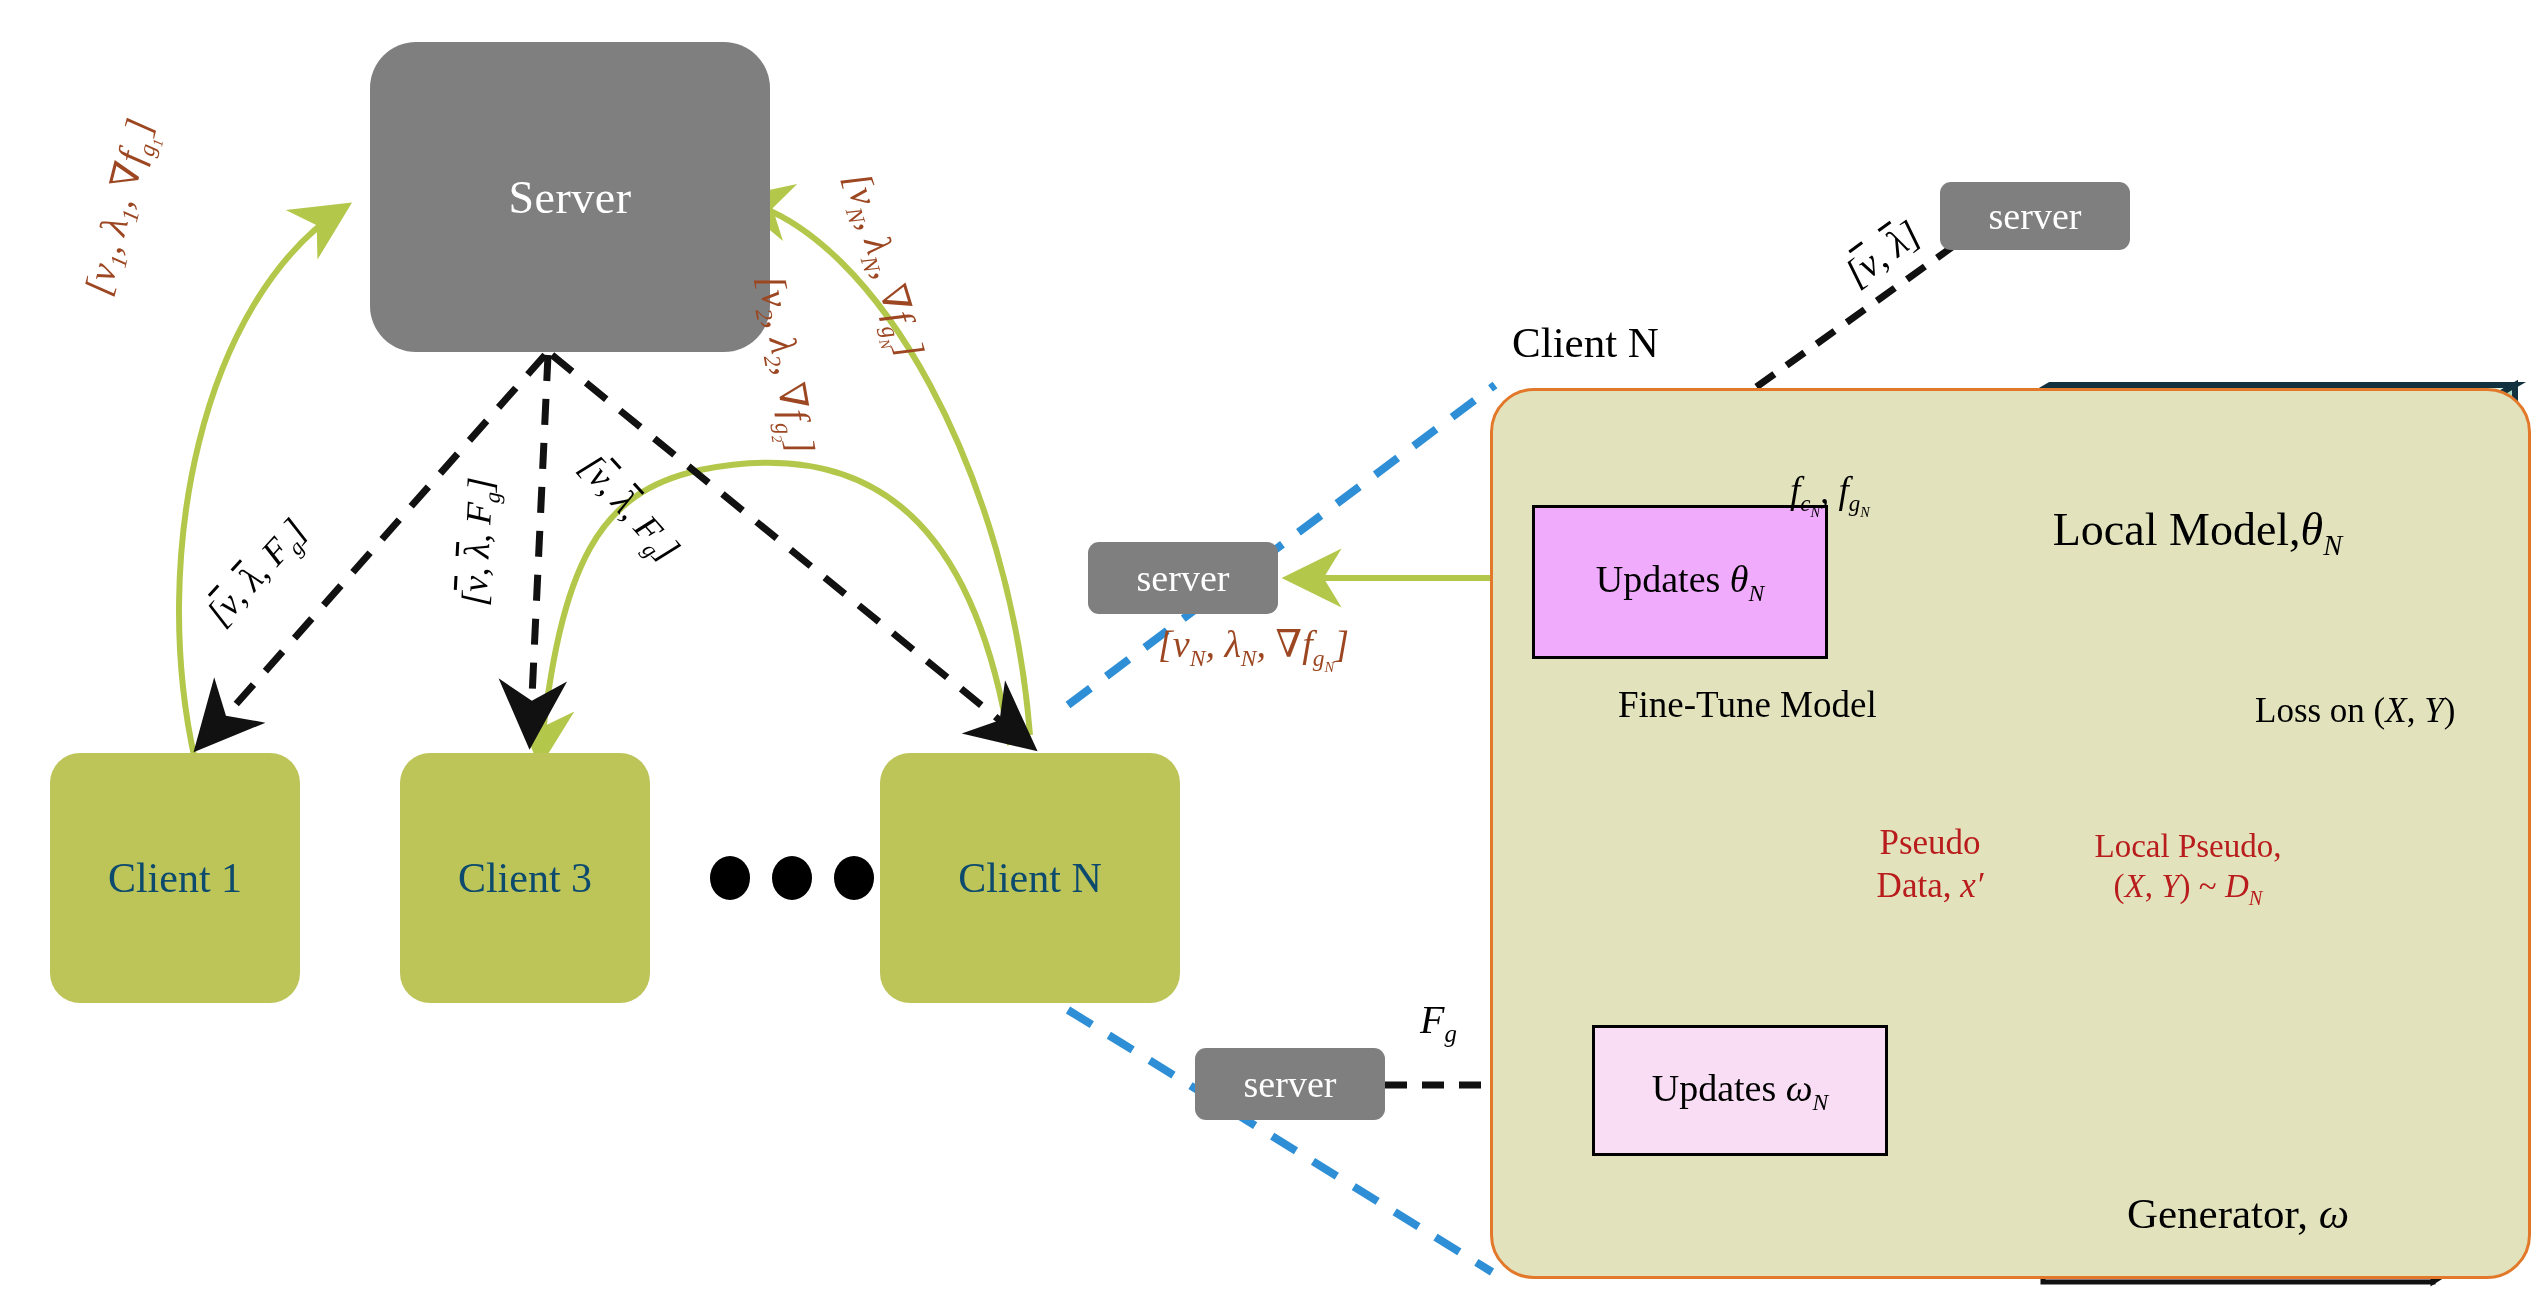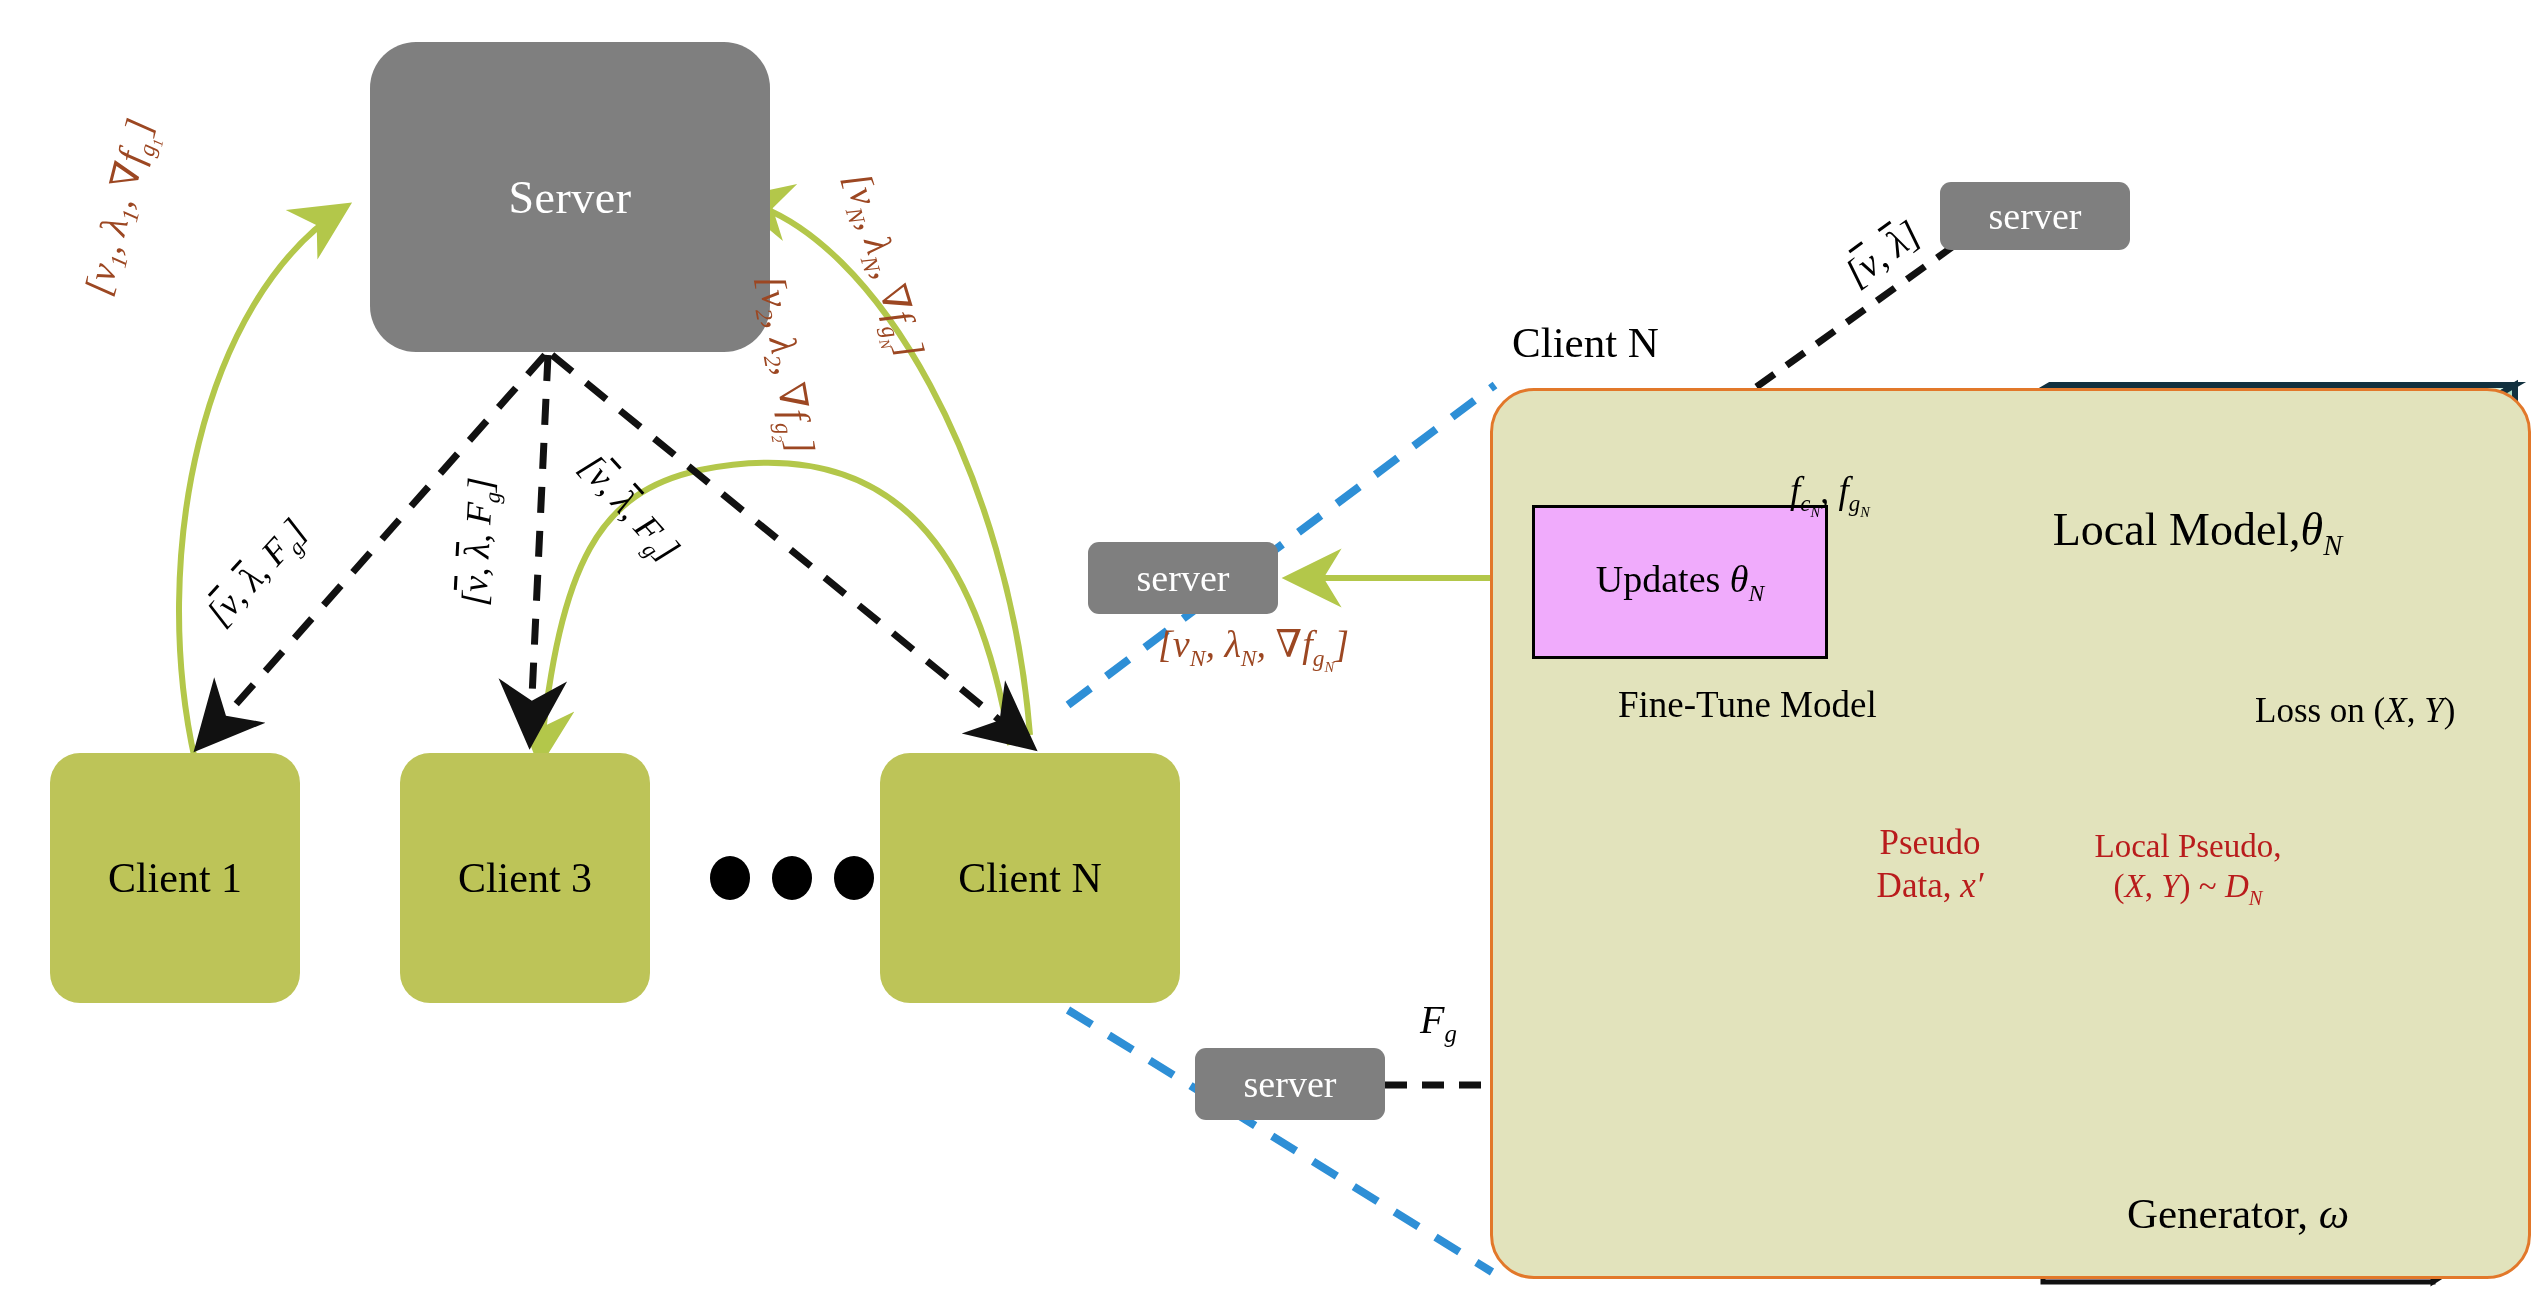--- a/index.html
+++ b/index.html
@@ -11,21 +11,21 @@
   svg#wire{position:absolute;left:0;top:0;width:2539px;height:1306px;overflow:visible;}
 
   .node{position:absolute;box-sizing:border-box;display:flex;align-items:center;justify-content:center;text-align:center;}
 
   
   .server-box{
     background:#7f7f7f;border-radius:46px;color:#fff;
     font-size:46px;letter-spacing:.5px;
   }
   .client-box{
-    background:#bdc458;border-radius:30px;color:#000000;font-size:42px;
+    background:#bdc458;border-radius:30px;color:#0c4a6e;font-size:42px;
   }
   .dots{position:absolute;display:flex;gap:22px;align-items:center;}
   .dot{width:40px;height:44px;border-radius:50%;background:#000;}
 
   
   .lbl{position:absolute;white-space:nowrap;line-height:1;}
   .lbl-brown{color:#9c4722;font-size:38px;font-style:italic;}
   .lbl-black{color:#000;font-size:36px;font-style:italic;}
   .lbl-plain{color:#000;font-size:37px;}
 
@@ -200,20 +200,23 @@
   </div>
 
   <div class="lbl lbl-black" style="left:1420px;top:1000px;font-size:40px;">
     <span class="mi">F</span><sub><span class="mi">g</span></sub>
   </div>
 
   <div class="upd-box" style="left:1532px;top:505px;width:290px;height:148px;">
     <span>Updates&nbsp;<span class="mi">θ</span><sub>N</sub></span>
   </div>
 
+  <div class="gen-upd-box" style="left:1592px;top:1025px;width:290px;height:125px;">
+    <span>Updates&nbsp;<span class="mi">ω</span><sub>N</sub></span>
+  </div>
 
   <div class="cube-label" style="left:2043px;top:1145px;width:390px;height:137px;font-size:43px;">
     <span>Generator,&nbsp;<span class="mi">ω</span></span>
   </div>
 
   <div class="cube-label" style="left:1965px;top:435px;width:465px;height:195px;">
     <span>Local&nbsp;Model,<span class="mi">θ</span><sub>N</sub></span>
   </div>
 
   <div class="cyl-label" style="left:1838px;top:800px;width:184px;height:130px;">

